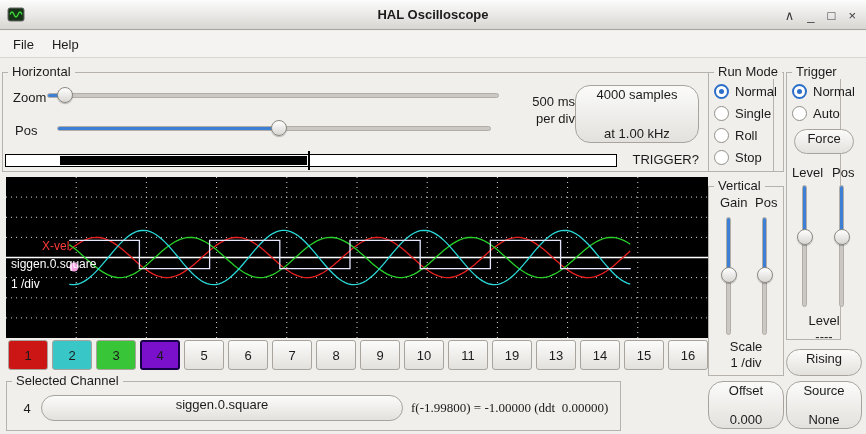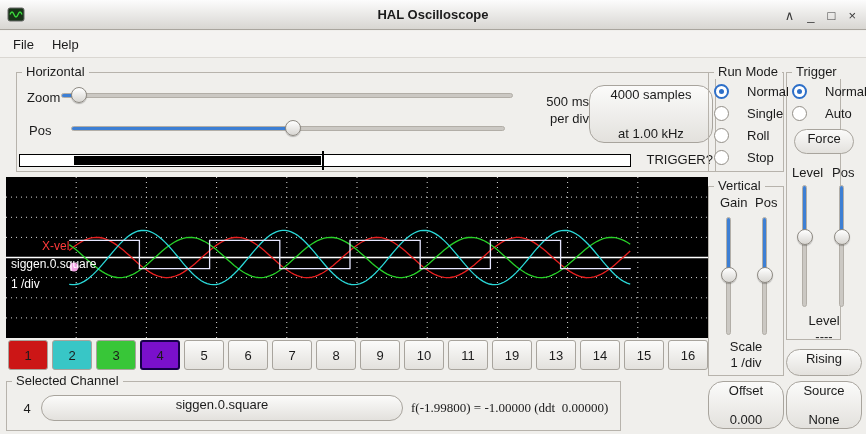--- a/index.html
+++ b/index.html
@@ -16,21 +16,21 @@
 .frame-label{position:absolute;top:-9px;left:5px;background:#f0efec;padding:0 4px;white-space:nowrap}
 .btn{background:linear-gradient(#fbfbfa,#e3e1dd);border:1px solid #a8a49d;border-radius:15px;display:flex;flex-direction:column;align-items:center;justify-content:space-between;text-align:center;line-height:17px}
 .hslider{position:absolute;height:18px}
 .hslider .trough{position:absolute;left:0;right:0;top:7px;height:5px;background:#cbc8c3;border:1px solid #b2aea7;border-radius:3px}
 .hslider .fill{position:absolute;left:0;top:0;bottom:0;background:#3d7fd4;border-radius:3px}
 .hslider .handle{position:absolute;top:1px;width:16px;height:16px;border-radius:50%;background:linear-gradient(#ffffff,#d8d6d2);border:1px solid #8d8982;box-shadow:0 1px 1px rgba(0,0,0,.25)}
 .vslider{position:absolute;width:18px}
 .vslider .trough{position:absolute;top:0;bottom:0;left:6px;width:5px;background:#cbc8c3;border:1px solid #b2aea7;border-radius:3px}
 .vslider .fill{position:absolute;top:0;left:0;right:0;background:#3d7fd4;border-radius:3px}
 .vslider .handle{position:absolute;left:1px;width:16px;height:16px;border-radius:50%;background:linear-gradient(#ffffff,#d8d6d2);border:1px solid #8d8982;box-shadow:0 1px 1px rgba(0,0,0,.25)}
-.radio-row{display:flex;align-items:center;gap:18px;height:22px}
+.radio-row{display:flex;align-items:center;gap:6px;height:22px}
 .radio{width:15px;height:15px;border-radius:50%;background:#fff;border:1px solid #938f88;position:relative;flex:0 0 auto}
 .radio.sel{border:2px solid #2d6fc8}
 .radio.sel::after{content:"";position:absolute;left:3px;top:3px;width:5px;height:5px;border-radius:50%;background:#2d6fc8}
 .scope{position:absolute;left:6px;top:177px;width:702px;height:161px;background:#000;overflow:hidden}
 .scope-label{position:absolute;left:5px;font-size:12px;white-space:nowrap}
 .record-view{position:absolute;left:2px;top:81px;width:612px;height:13px;background:#fff;border:1px solid #000}
 .record-fill{position:absolute;left:54px;top:1px;width:247px;height:9px;background:#000}
 .record-marker{position:absolute;left:302px;top:-4px;width:2px;height:19px;background:#000}
 .chan-row{position:absolute;left:8px;top:340px;display:flex;gap:4px}
 .chan-btn{width:40px;height:30px;border:1px solid #a8a49d;border-radius:3px;background:linear-gradient(#fbfbfa,#e3e1dd);display:flex;align-items:center;justify-content:center}
@@ -52,21 +52,21 @@
     <span>□</span>
     <span>×</span>
   </div>
 </div>
 
 <div class="menubar">
   <span class="menu-item">File</span>
   <span class="menu-item">Help</span>
 </div>
 
-<div class="frame" style="left:16px;top:72px;width:700px;height:100px">
+<div class="frame" style="left:2px;top:72px;width:772px;height:100px">
   <span class="frame-label">Horizontal</span>
   <span class="abs" style="left:10px;top:17px">Zoom</span>
   <div class="hslider" style="left:44px;top:13px;width:452px">
     <div class="trough">
         <div class="fill" style="width:18px"></div>
       </div>
     <div class="handle" style="left:10px"></div>
   </div>
   <div class="abs" style="left:496px;top:20px;width:76px;text-align:right;line-height:17px">
     <div>500 ms</div>

